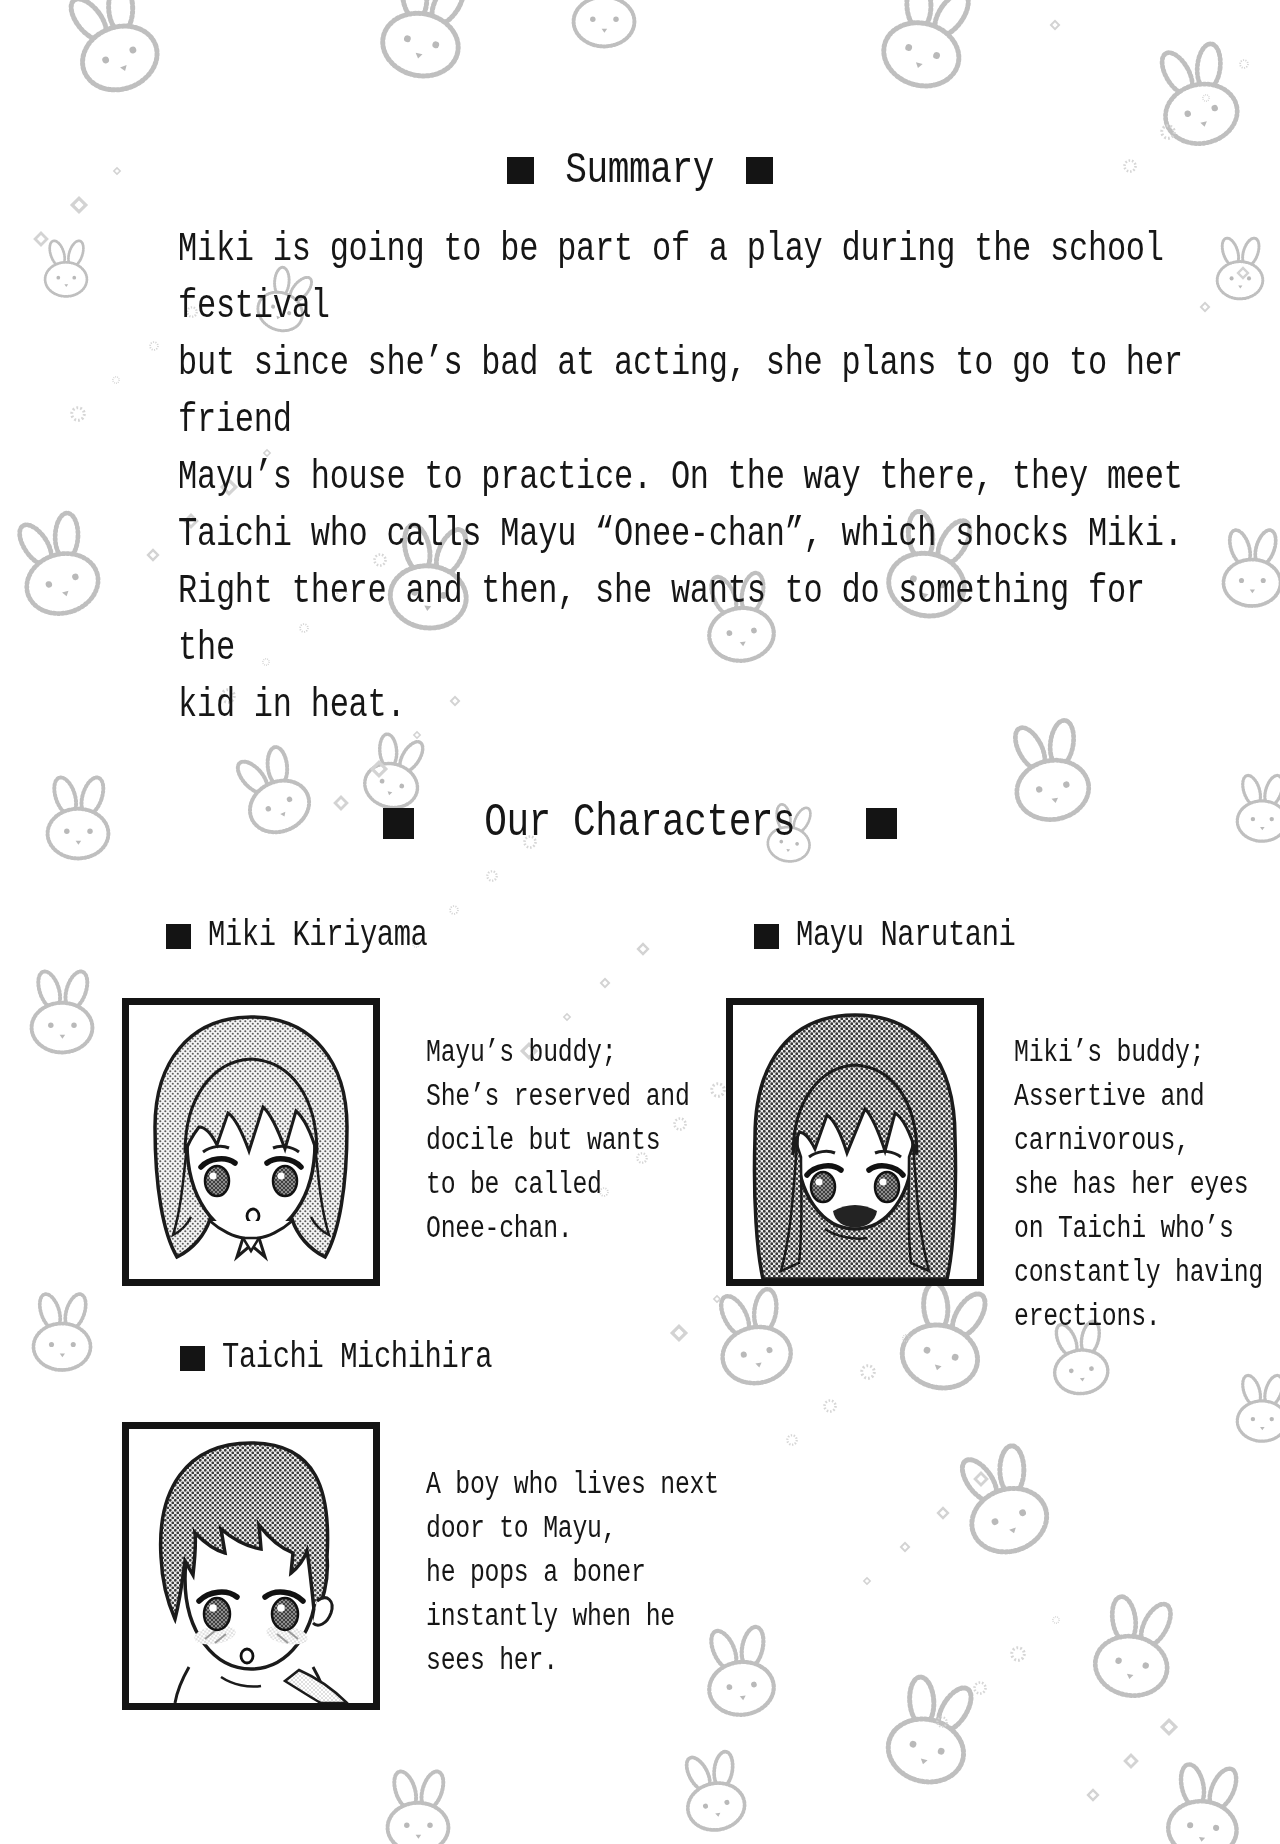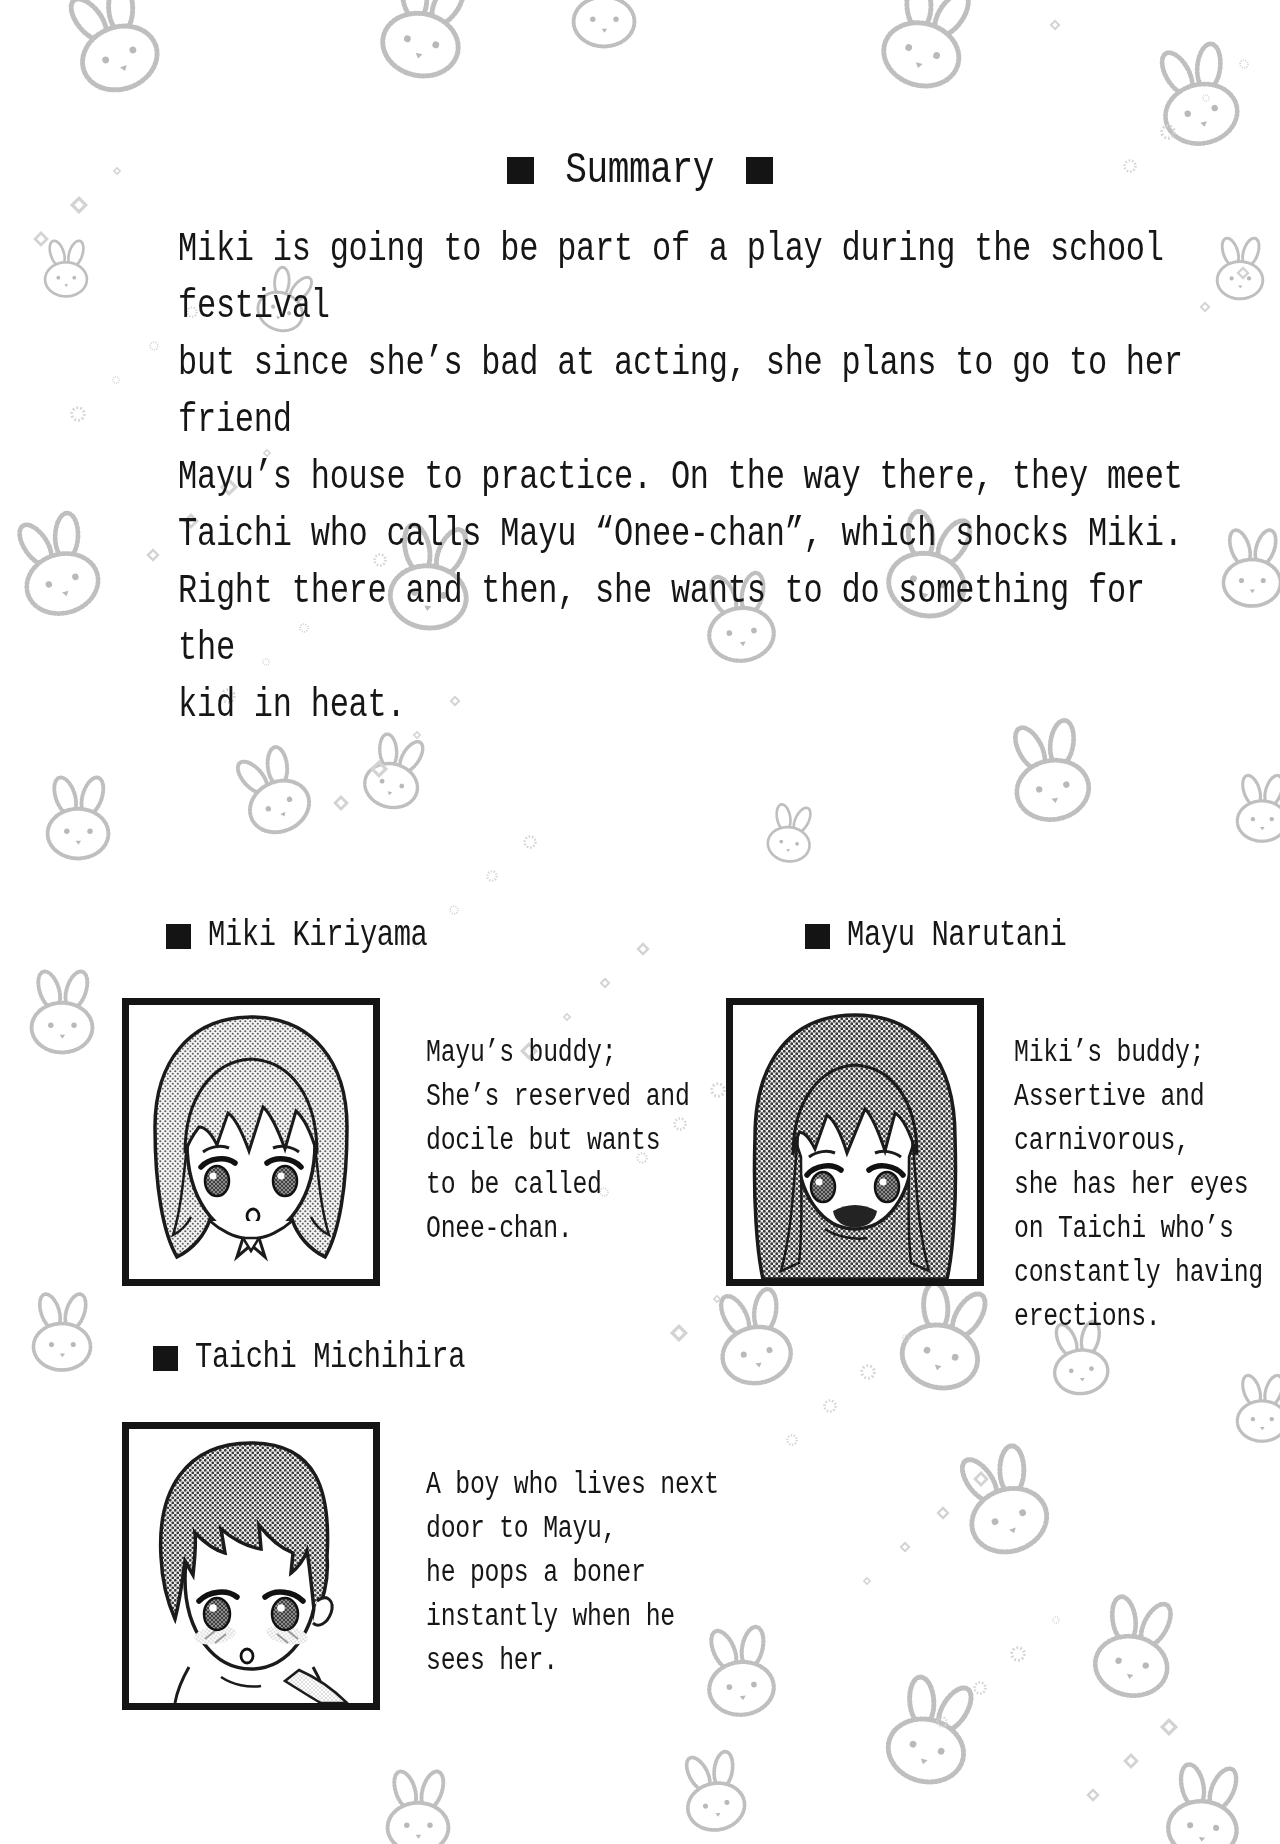--- a/index.html
+++ b/index.html
@@ -48,22 +48,22 @@
     position:absolute;display:flex;align-items:center;
     height:36px;
     margin-left:44px;
   }
   .char-name .n-text{
     display:inline-block;font-size:36px;line-height:1;
     letter-spacing:-0.5px;white-space:nowrap;
     transform:scaleX(.8);transform-origin:left center;
   }
   #miki-name{left:122px;top:918px;}
-  #mayu-name{left:761px;top:918px;justify-content:flex-end;}
-  #taichi-name{left:109px;top:1340px;}
+  #mayu-name{left:710px;top:918px;justify-content:flex-end;}
+  #taichi-name{left:136px;top:1340px;}
 
   .portrait{
     position:absolute;width:244px;height:274px;
     border:7px solid #141414;background:#fff;
   }
   .portrait svg{display:block;width:100%;height:100%;}
   #miki-portrait{left:122px;top:998px;}
   #mayu-portrait{left:726px;top:998px;}
   #taichi-portrait{left:122px;top:1422px;}
 
@@ -207,20 +207,25 @@
       <span class="sq h1"></span>
     </div>
 
     <p class="summary-text">Miki is going to be part of a play during the school festival
 but since she’s bad at acting, she plans to go to her friend
 Mayu’s house to practice. On the way there, they meet
 Taichi who calls Mayu “Onee-chan”, which shocks Miki.
 Right there and then, she wants to do something for the
 kid in heat.</p>
 
+    <div class="heading-row" id="characters-heading">
+      <span class="sq h2"></span>
+      <span class="h-text">Our Characters</span>
+      <span class="sq h2"></span>
+    </div>
 
     <div class="char-name" id="miki-name">
       <span class="sq name"></span>
       <span class="n-text">Miki Kiriyama</span>
     </div>
     <div class="portrait" id="miki-portrait">
       <svg viewBox="0 0 244 274">
         <defs>
           <pattern id="mk-hair" width="5" height="5" patternUnits="userSpaceOnUse">
             <rect width="5" height="5" fill="#f4f4f4"></rect>

